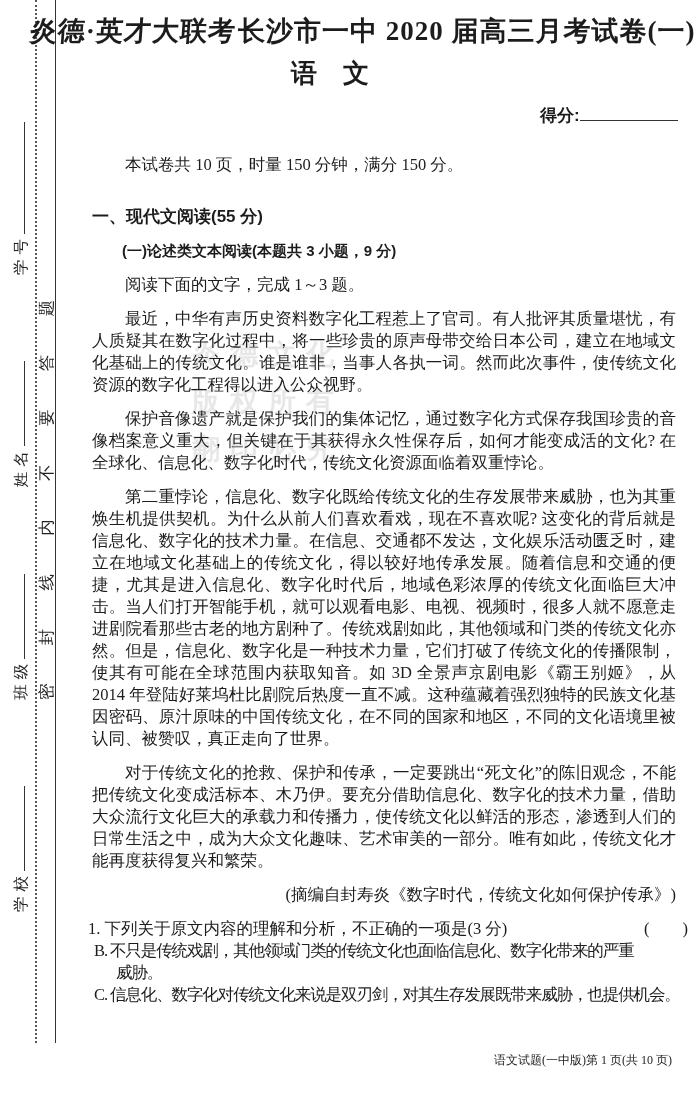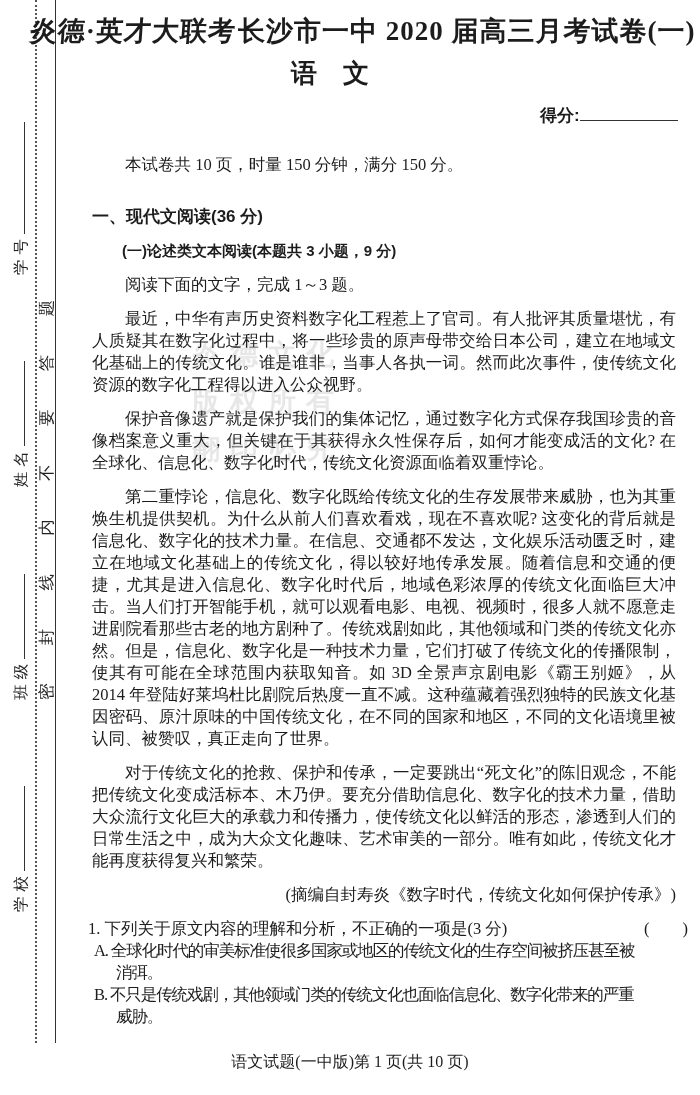--- a/index.html
+++ b/index.html
@@ -57,21 +57,21 @@
   .instr{text-indent:2em;}
   .para{text-indent:2em;}
   .attr{text-align:right;}
   .stem{margin-left:8px;}
   .bracket{float:right;}
   .opt{margin-left:14px; letter-spacing:-1.1px;}
   .opt-line{text-align:justify;}
   .opt-line.cont{padding-left:22px;}
   .opt-label{margin-right:3px;}
   
-  .footer{position:absolute; left:18px; top:1052px; width:664px; text-align:center; font-size:16px; z-index:1;}
+  .footer{position:absolute; left:8px; top:1052px; width:664px; text-align:right; font-size:12px; z-index:1;}
 </style>
 </head>
 <body>
 
 <div class="sheet">
 
   <div class="seal-line-dotted"></div>
   <div class="seal-line-solid"></div>
   <div class="rot-fields">
       <span class="fld">
@@ -112,39 +112,38 @@
     <div class="title"><span class="brand">炎德·英才大联考</span><span>长沙市一中 2020 届高三月考试卷(一)</span></div>
     <div class="subject">语　文</div>
   </div>
 
   <div class="score-row">
     <span>得分:</span><span class="score-blank"></span>
   </div>
 
   <div class="content">
     <p class="notice">本试卷共 10 页，时量 150 分钟，满分 150 分。</p>
-    <h2 class="sec">一、现代文阅读(36 分)</h2>
+    <h2 class="sec">一、现代文阅读(55 分)</h2>
     <h3 class="subsec">(一)论述类文本阅读(本题共 3 小题，9 分)</h3>
     <p class="instr">阅读下面的文字，完成 1～3 题。</p>
     <div>
         <p class="para">最近，中华有声历史资料数字化工程惹上了官司。有人批评其质量堪忧，有人质疑其在数字化过程中，将一些珍贵的原声母带交给日本公司，建立在地域文化基础上的传统文化。谁是谁非，当事人各执一词。然而此次事件，使传统文化资源的数字化工程得以进入公众视野。</p>
         <p class="para">保护音像遗产就是保护我们的集体记忆，通过数字化方式保存我国珍贵的音像档案意义重大，但关键在于其获得永久性保存后，如何才能变成活的文化? 在全球化、信息化、数字化时代，传统文化资源面临着双重悖论。</p>
         <p class="para">第二重悖论，信息化、数字化既给传统文化的生存发展带来威胁，也为其重焕生机提供契机。为什么从前人们喜欢看戏，现在不喜欢呢? 这变化的背后就是信息化、数字化的技术力量。在信息、交通都不发达，文化娱乐活动匮乏时，建立在地域文化基础上的传统文化，得以较好地传承发展。随着信息和交通的便捷，尤其是进入信息化、数字化时代后，地域色彩浓厚的传统文化面临巨大冲击。当人们打开智能手机，就可以观看电影、电视、视频时，很多人就不愿意走进剧院看那些古老的地方剧种了。传统戏剧如此，其他领域和门类的传统文化亦然。但是，信息化、数字化是一种技术力量，它们打破了传统文化的传播限制，使其有可能在全球范围内获取知音。如 3D 全景声京剧电影《霸王别姬》，从 2014 年登陆好莱坞杜比剧院后热度一直不减。这种蕴藏着强烈独特的民族文化基因密码、原汁原味的中国传统文化，在不同的国家和地区，不同的文化语境里被认同、被赞叹，真正走向了世界。</p>
         <p class="para">对于传统文化的抢救、保护和传承，一定要跳出“死文化”的陈旧观念，不能把传统文化变成活标本、木乃伊。要充分借助信息化、数字化的技术力量，借助大众流行文化巨大的承载力和传播力，使传统文化以鲜活的形态，渗透到人们的日常生活之中，成为大众文化趣味、艺术审美的一部分。唯有如此，传统文化才能再度获得复兴和繁荣。</p>
       </div>
     <p class="attr">(摘编自封寿炎《数字时代，传统文化如何保护传承》)</p>
     <div class="stem">
       <span class="bracket">(　　)</span><span>1. 下列关于原文内容的理解和分析，不正确的一项是(3 分)</span>
     </div>
     <div>
         <div class="opt">
-          <div class="opt-line"><span class="opt-label">A.</span>全球化时代的审美标准使很多国家或地区的传统文化的生存空间被挤压甚至被</div>
-          <div class="opt-line cont">消弭。</div>
+          <div class="opt-line"><span class="opt-label">B.</span>不只是传统戏剧，其他领域门类的传统文化也面临信息化、数字化带来的严重</div>
+          <div class="opt-line cont">威胁。</div>
         </div>
         <div class="opt">
-          <div class="opt-line"><span class="opt-label">B.</span>不只是传统戏剧，其他领域门类的传统文化也面临信息化、数字化带来的严重</div>
-          <div class="opt-line cont">威胁。</div>
+          <div class="opt-line"><span class="opt-label">C.</span>信息化、数字化对传统文化来说是双刃剑，对其生存发展既带来威胁，也提供机会。</div>
         </div>
       </div>
   </div>
 
   <div class="footer">语文试题(一中版)第 1 页(共 10 页)</div>
 </div>
 
 </body></html>

